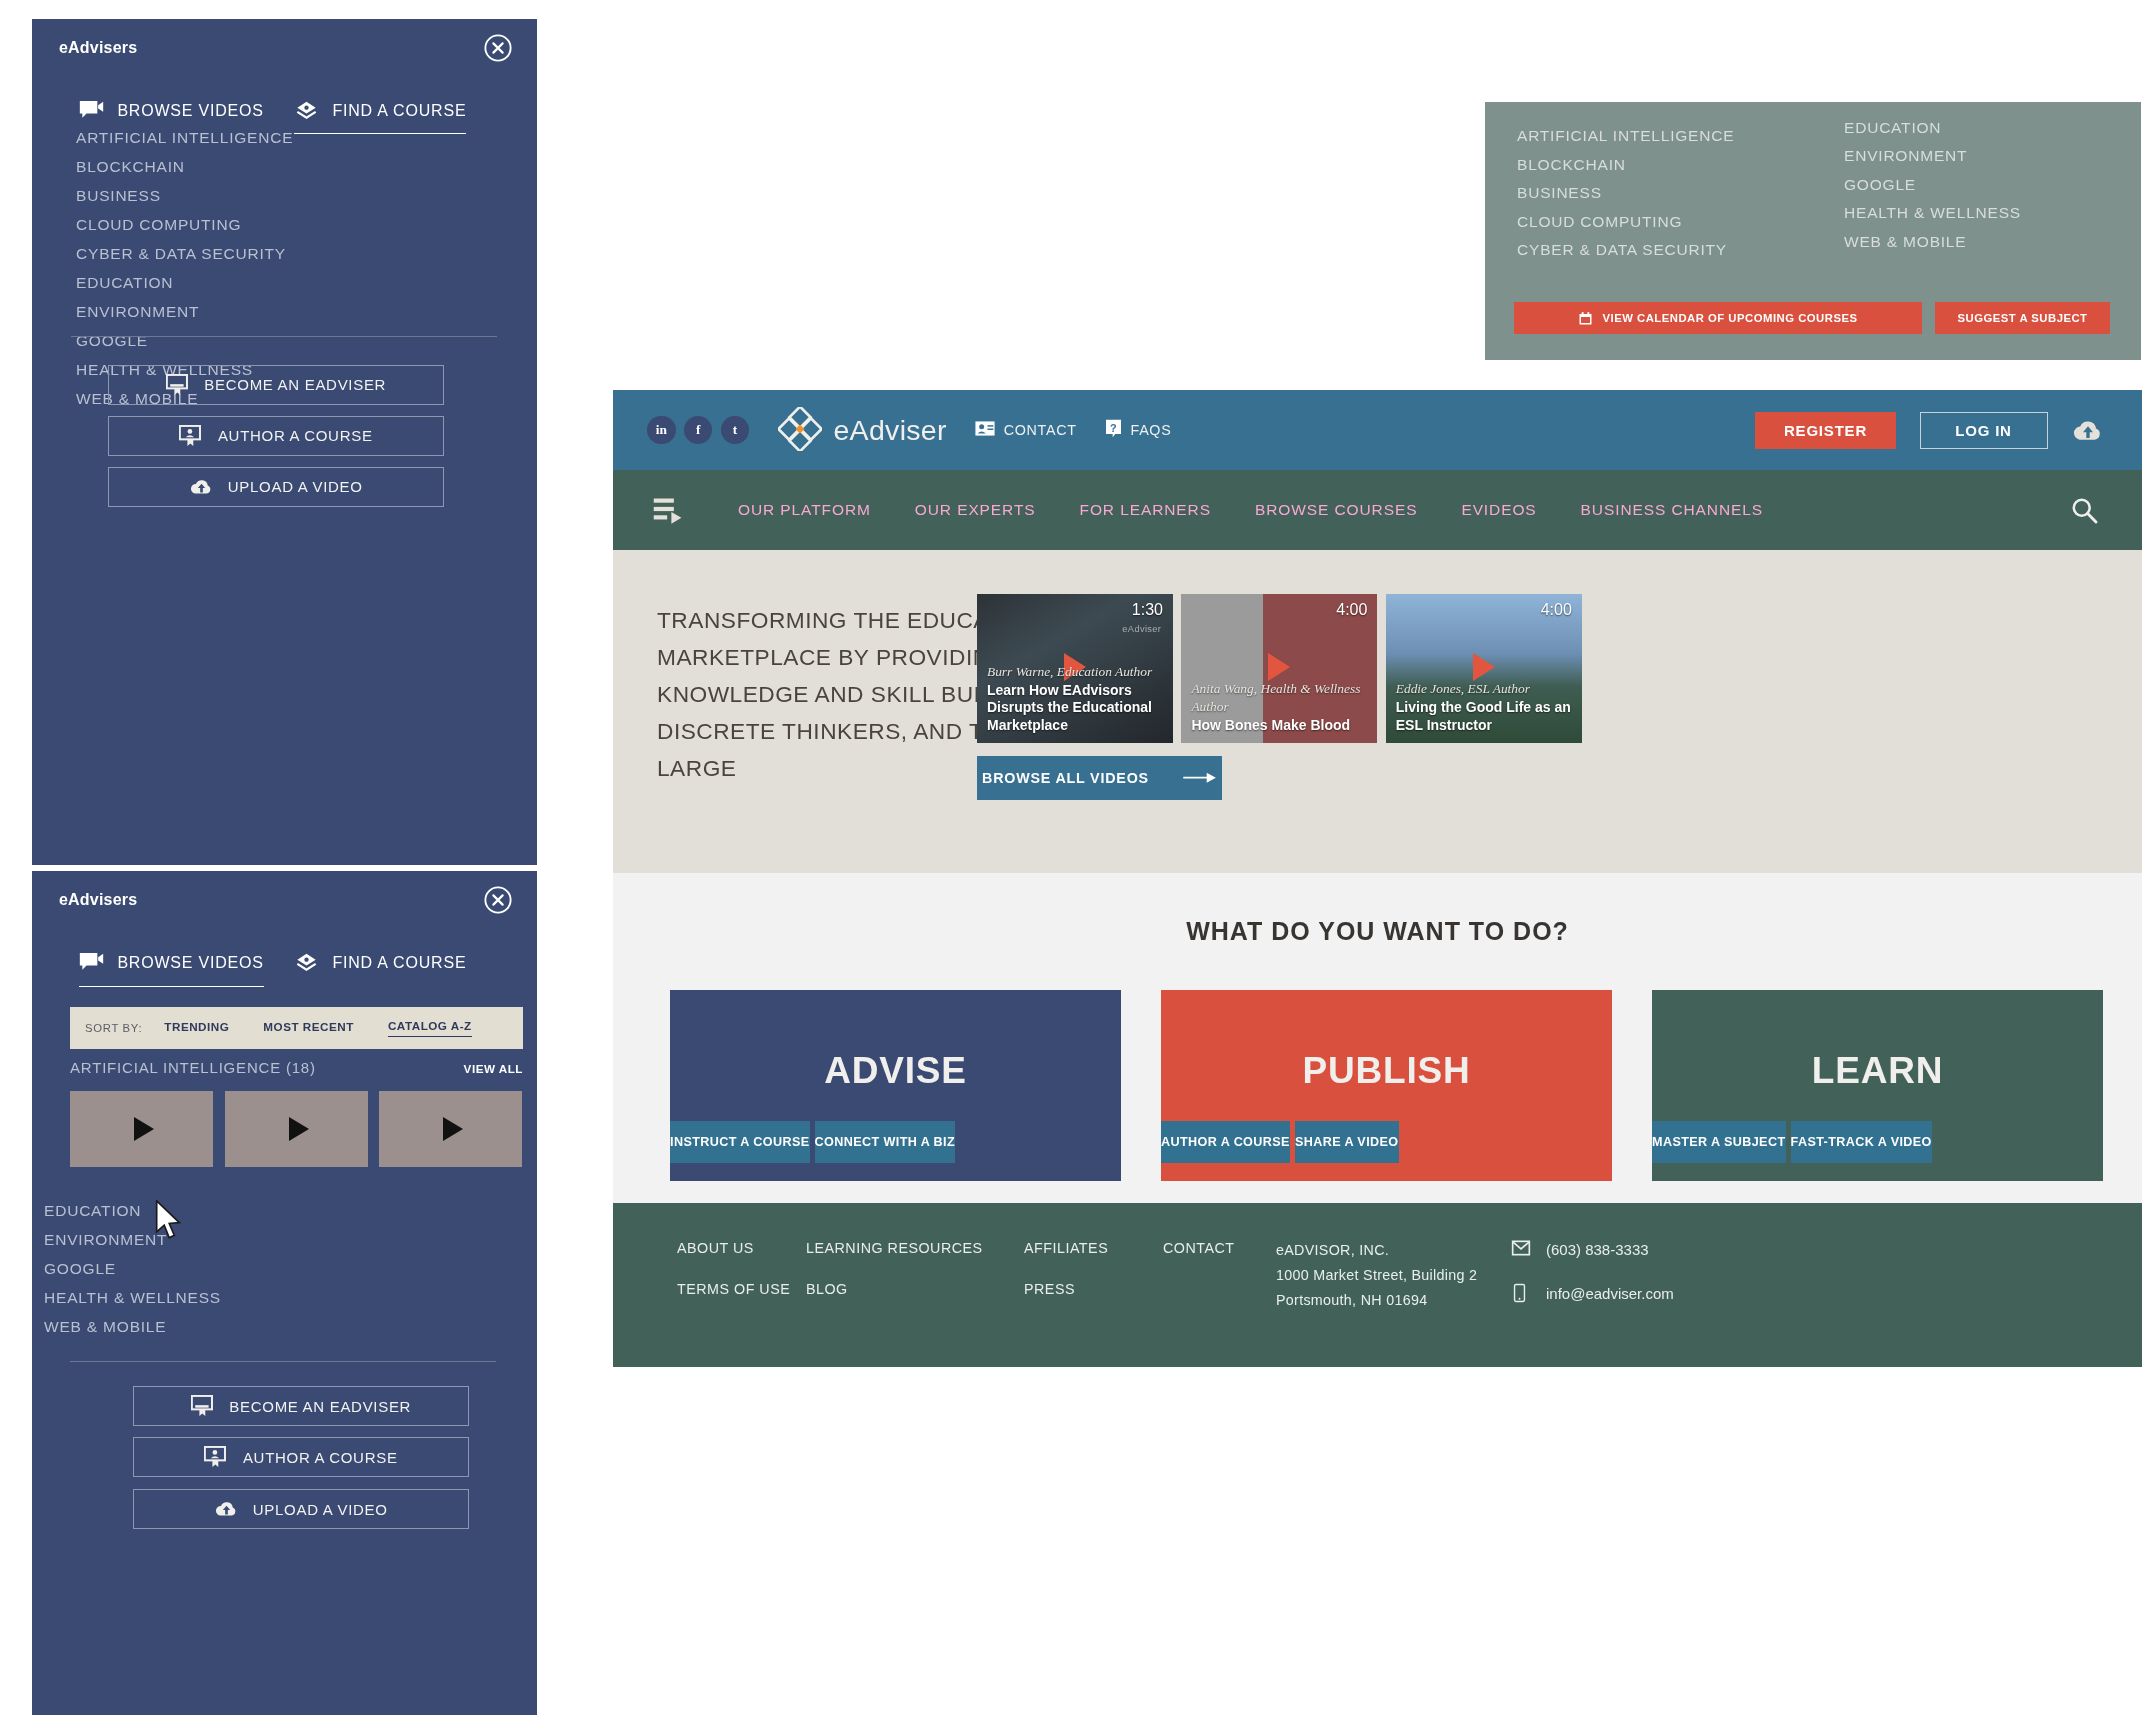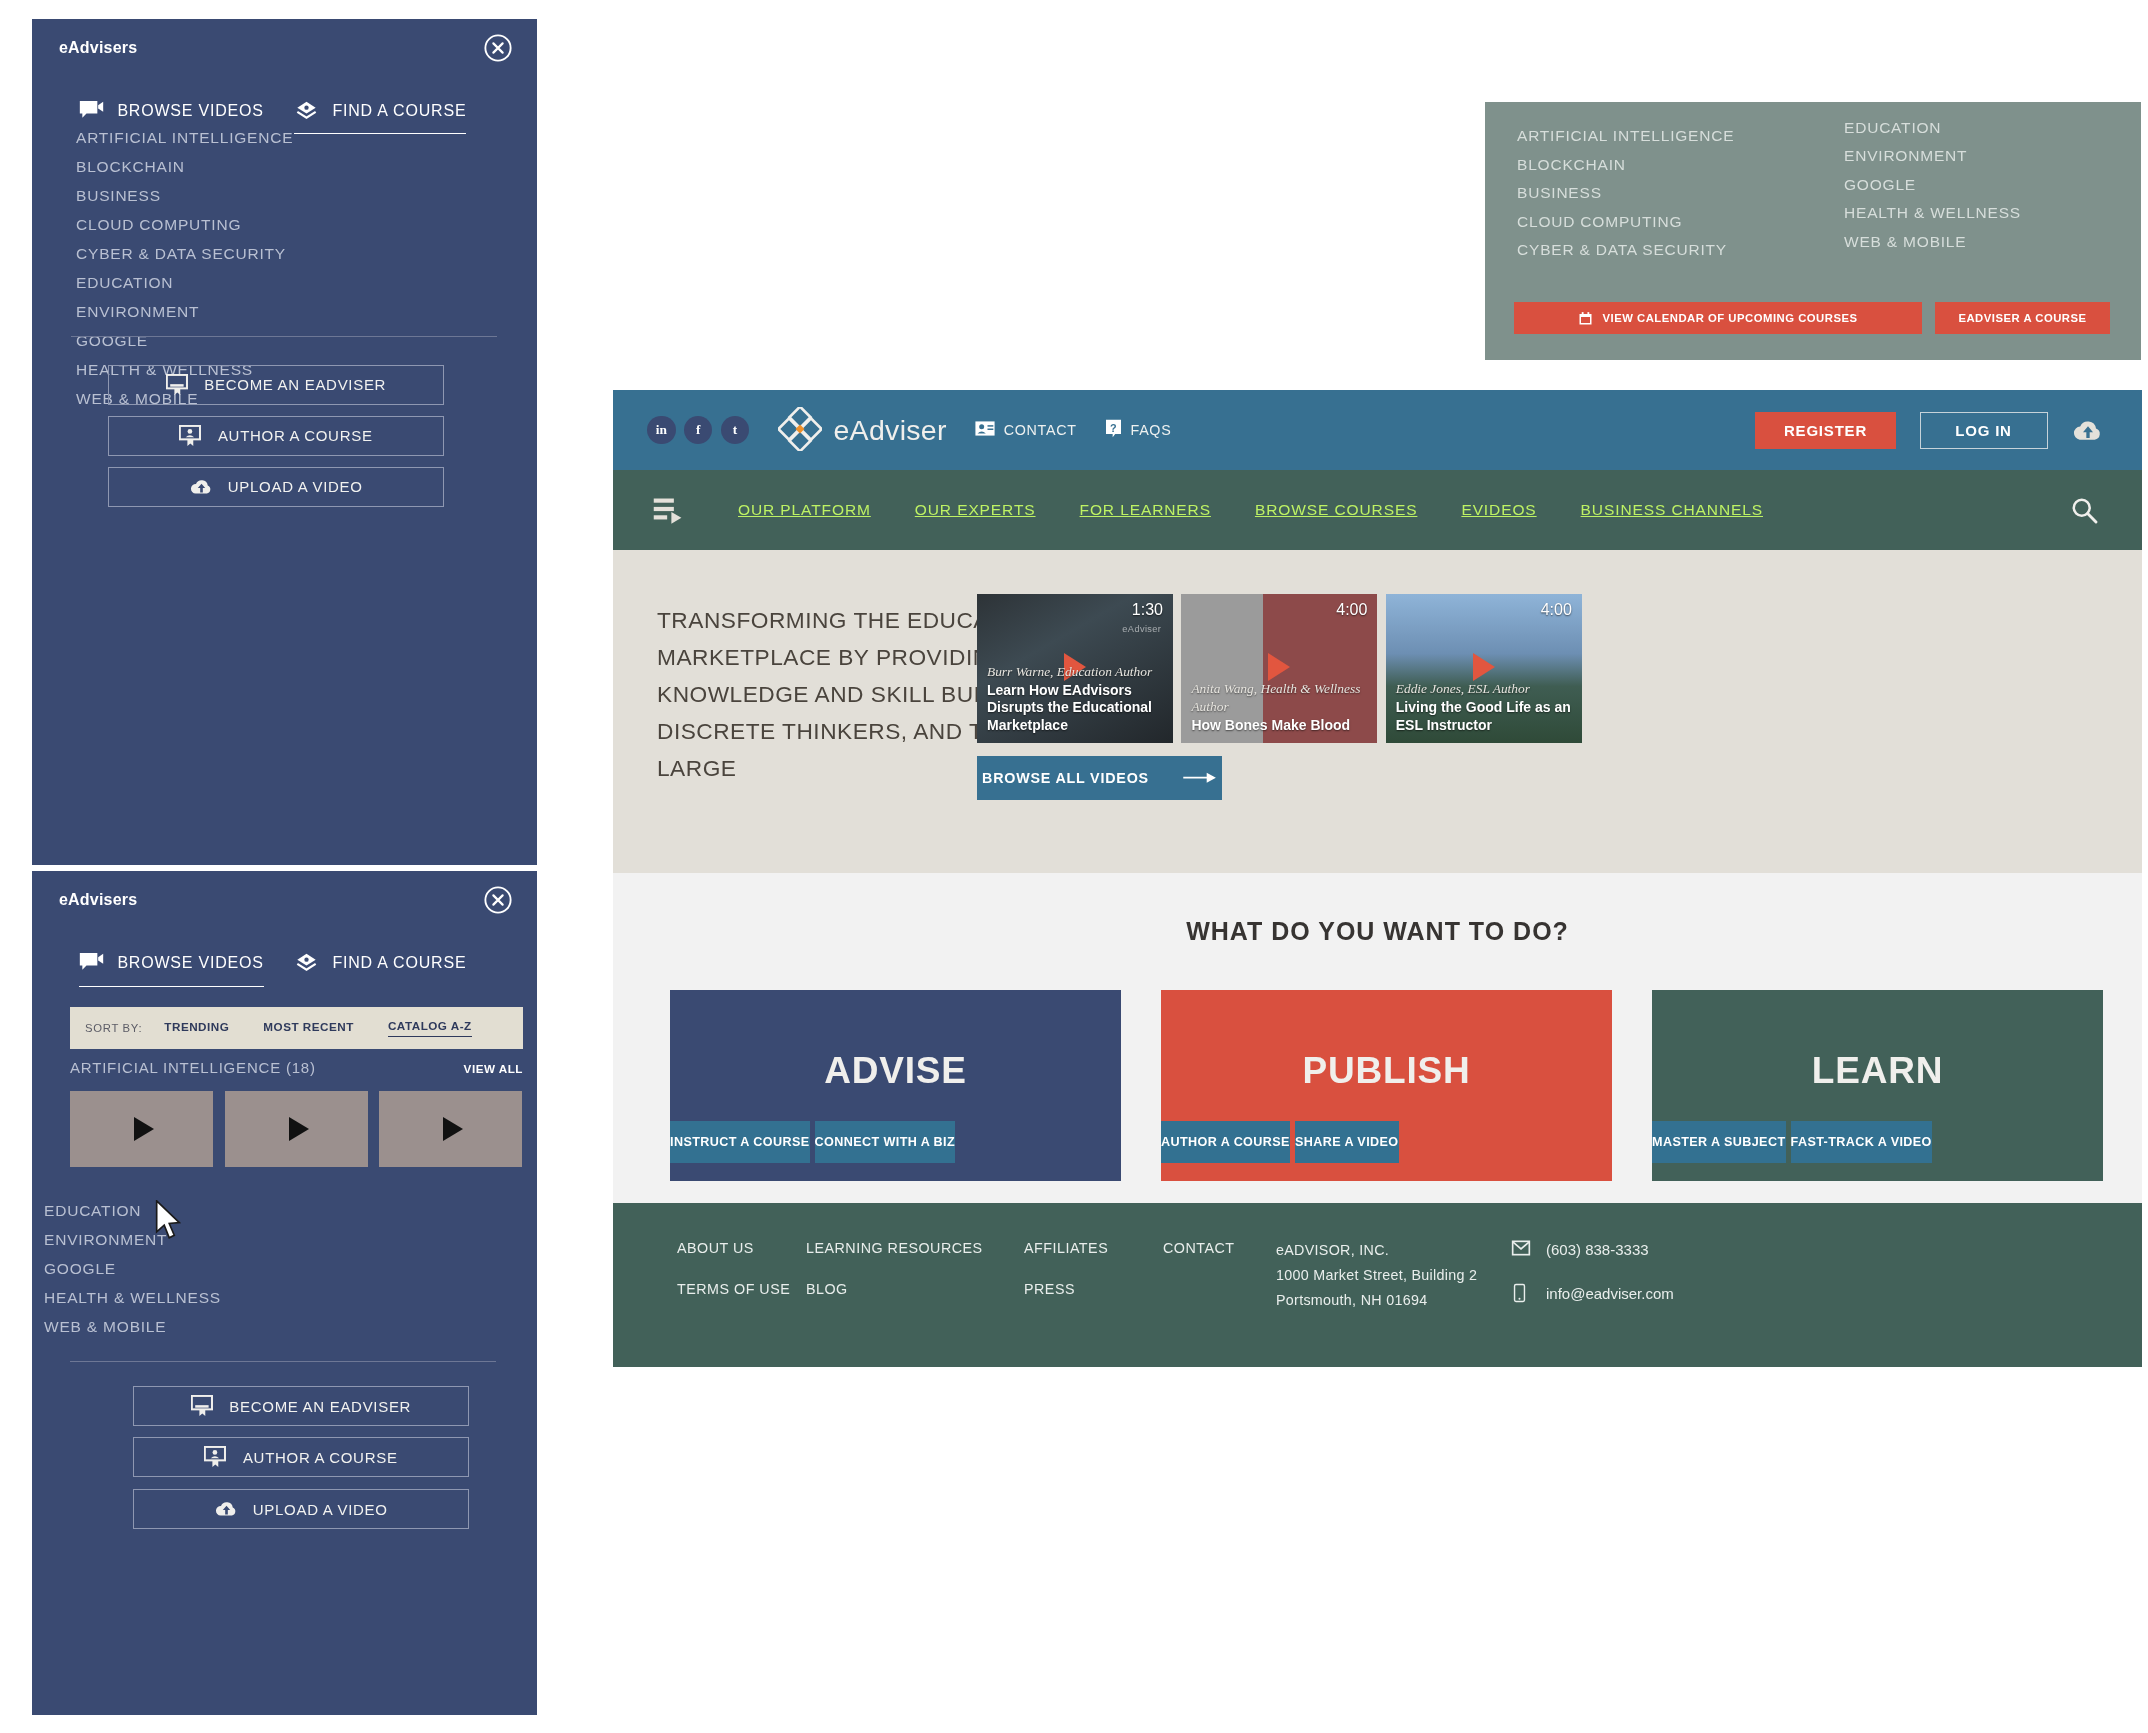--- a/index.html
+++ b/index.html
@@ -135,23 +135,22 @@
   .btn-login {
     background: transparent; color: #ffffff; border: 0.8px solid #c6d3da;
     width: 128px; height: 37px; font-size: 15px; letter-spacing: 0.8px; font-weight: bold;
     font-family: "Liberation Sans", sans-serif; cursor: pointer;
   }
 
   .site-nav {
     height: 80px; background: #426159; display: flex; align-items: center;
   }
   .nav-item {
-    color: #bef264; font-size: 15.5px; letter-spacing: 0.9px; cursor: pointer;
+    color: #f9a8d4; font-size: 15.5px; letter-spacing: 0.9px; cursor: pointer;
     padding: 0 22px;
-    text-decoration: underline;
   }
   .nav-burger { margin-left: 39px; margin-right: 32px; cursor: pointer; width: 32px; height: 28.5px; }
   .nav-search { margin-left: auto; margin-right: 44px; cursor: pointer; width: 28.5px; height: 28.5px; }
 
   
   .hero { height: 323px; background: #e2dfd8; position: relative; }
   .hero-headline {
     position: absolute; left: 44px; top: 52px; width: 503px;
     font-size: 22.7px; line-height: 37px; color: #4a443d; letter-spacing: 0.5px;
   }
@@ -387,21 +386,21 @@
         <svg viewBox="0 0 20 20" width="15" height="15">
           <rect x="2" y="4" width="16" height="14" fill="#ffffff"></rect>
           <rect x="4" y="8" width="12" height="8" fill="#d9503f"></rect>
           <rect x="5" y="1.5" width="2.4" height="4" fill="#ffffff"></rect>
           <rect x="12.6" y="1.5" width="2.4" height="4" fill="#ffffff"></rect>
         </svg>
       </span>
       <span>VIEW CALENDAR OF UPCOMING COURSES</span>
     </button>
     <button class="cf-btn" id="cf-suggest" style="left:450px; top:200px; width:175px; height:32px;">
-      <span>EADVISER A COURSE</span>
+      <span>SUGGEST A SUBJECT</span>
     </button>
   </div>
 
   <div id="site">
 
     <div class="site-header">
       <div class="social-row" id="social-row">
           <div class="social">in</div>
           <div class="social">f</div>
           <div class="social">t</div>

